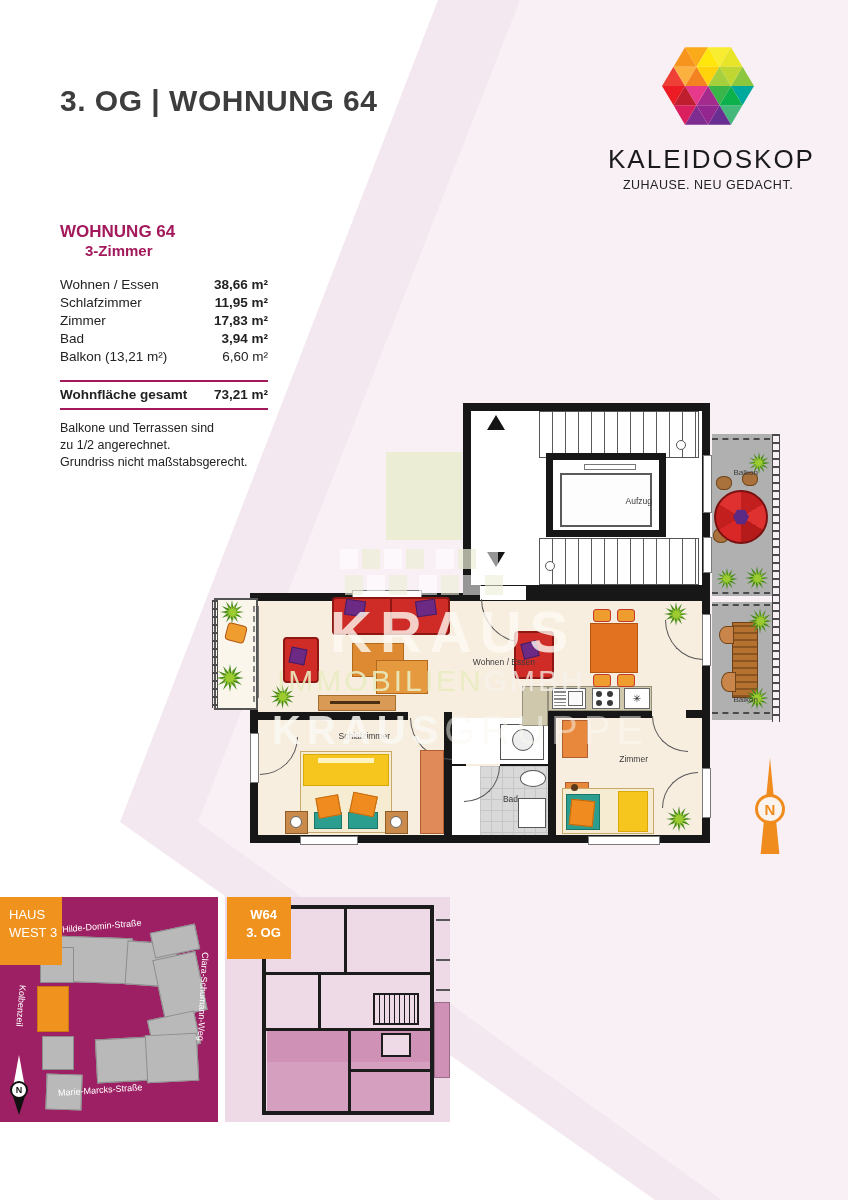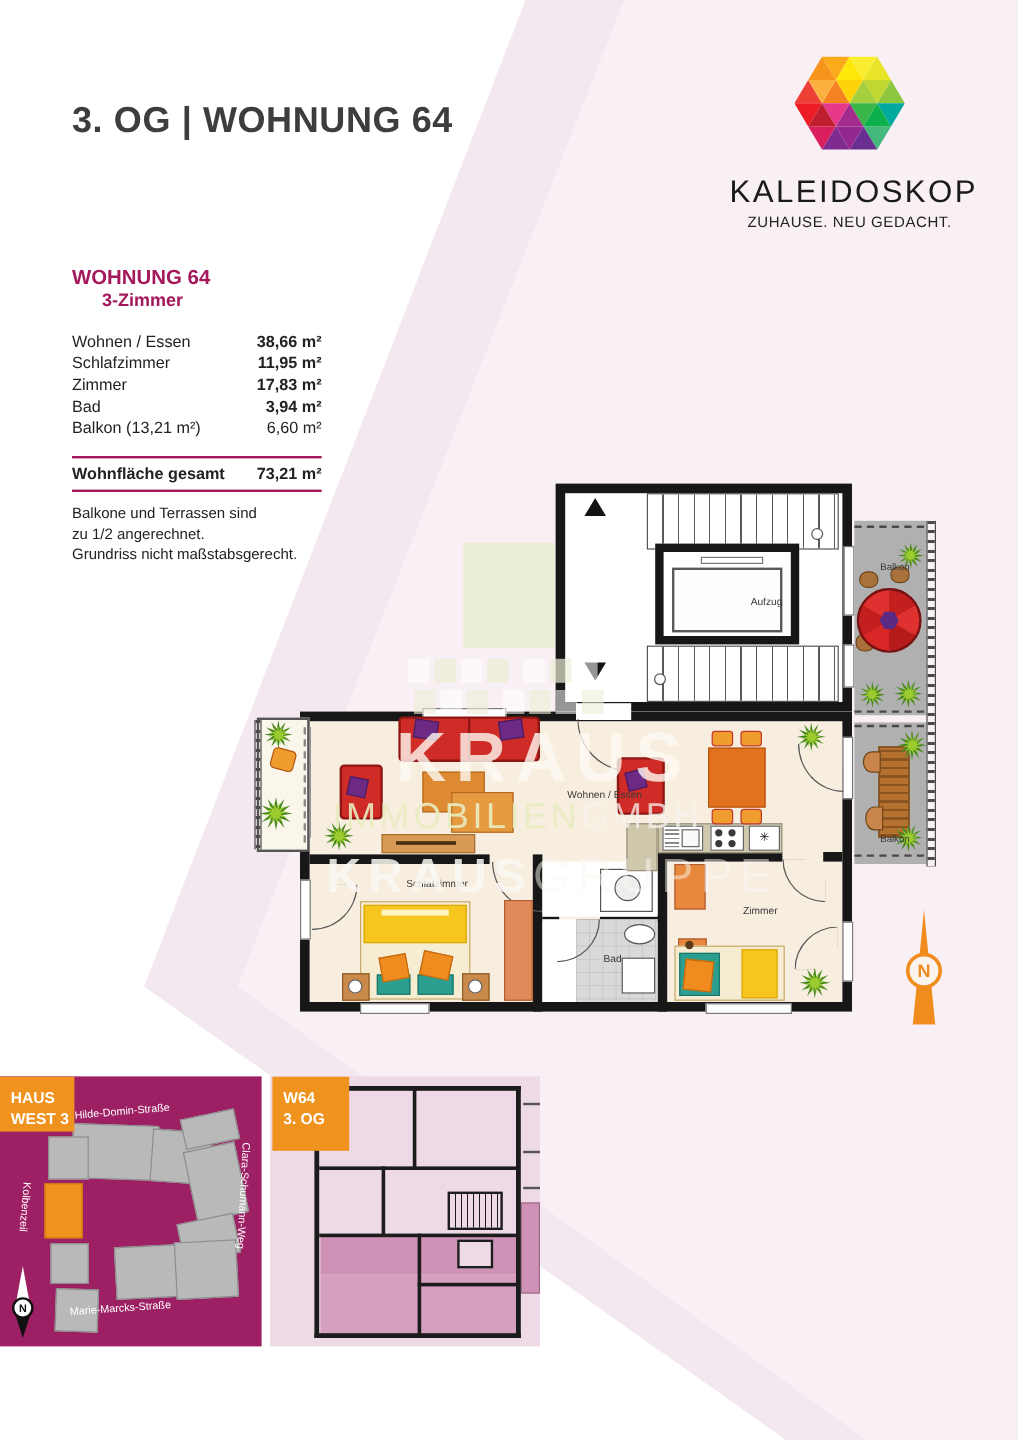--- a/index.html
+++ b/index.html
@@ -329,21 +329,21 @@
     <div class="bldg" style="left:152px;top:31px;width:46px;height:26px;transform:rotate(-12deg);"></div>
     <div class="bldg" style="left:158px;top:58px;width:44px;height:60px;transform:rotate(-12deg);"></div>
     <div class="bldg" style="left:150px;top:118px;width:48px;height:34px;transform:rotate(-12deg);"></div>
     <div class="bldg" style="left:40px;top:50px;width:34px;height:36px;"></div>
     <div class="bldg" style="left:37px;top:89px;width:32px;height:46px;background:#f0921e;border-color:#c9780f;"></div>
     <div class="bldg" style="left:42px;top:139px;width:32px;height:34px;"></div>
     <div class="bldg" style="left:46px;top:177px;width:36px;height:36px;transform:rotate(2deg);"></div>
     <div class="bldg" style="left:96px;top:141px;width:54px;height:44px;transform:rotate(-3deg);"></div>
     <div class="bldg" style="left:146px;top:137px;width:52px;height:48px;transform:rotate(-3deg);"></div>
 
-    <div class="abs" style="left:0;top:0;width:62px;height:46px;background:#f0921e;color:#fff;font-weight:bold;font-size:13px;line-height:18px;padding:9px 0 0 9px;">
+    <div class="abs" style="left:0;top:0;width:62px;height:68px;background:#f0921e;color:#fff;font-weight:normal;font-size:13px;line-height:18px;padding:9px 0 0 9px;">
       <div>HAUS</div>
       <div>WEST 3</div>
     </div>
 
     <div class="abs" style="left:62px;top:24px;font-size:9px;color:#fff;transform:rotate(-5deg);white-space:nowrap;">Hilde-Domin-Straße</div>
     <div class="abs" style="left:198px;top:55px;font-size:9px;color:#fff;writing-mode:vertical-rl;white-space:nowrap;transform:rotate(3deg);">Clara-Schumann-Weg</div>
     <div class="abs" style="left:16px;top:88px;font-size:9px;color:#fff;writing-mode:vertical-rl;white-space:nowrap;transform:rotate(5deg);">Kolbenzeil</div>
     <div class="abs" style="left:58px;top:188px;font-size:9px;color:#fff;transform:rotate(-4deg);white-space:nowrap;">Marie-Marcks-Straße</div>
 
     <div class="abs" style="left:8px;top:158px;width:22px;height:60px;">
@@ -373,20 +373,20 @@
     <div class="mini-wall" style="left:123px;top:131px;width:2.5px;height:86px;"></div>
     <div class="mini-wall" style="left:123px;top:172px;width:84px;height:2.5px;"></div>
 
     <div class="abs" style="left:148px;top:96px;width:46px;height:32px;border:2px solid #1c1c1c;background:repeating-linear-gradient(90deg,#eed9e6 0 4px,#1c1c1c 4px 5px);box-sizing:border-box;"></div>
     <div class="abs" style="left:156px;top:136px;width:30px;height:24px;border:2px solid #1c1c1c;background:#eed9e6;box-sizing:border-box;"></div>
 
     <div class="abs" style="left:211px;top:22px;width:14px;height:2px;background:#555;"></div>
     <div class="abs" style="left:211px;top:62px;width:14px;height:2px;background:#555;"></div>
     <div class="abs" style="left:211px;top:92px;width:14px;height:2px;background:#555;"></div>
 
-    <div class="abs" style="left:2px;top:0;width:64px;height:62px;background:#f0921e;color:#fff;font-weight:bold;font-size:13px;line-height:18px;padding:9px 0 0 9px;">
+    <div class="abs" style="left:2px;top:0;width:64px;height:62px;background:#f0921e;color:#fff;font-weight:bold;font-size:13px;line-height:18px;padding:9px 0 0 9px;text-align:center;">
       <div>W64</div>
       <div>3. OG</div>
     </div>
   </div>
 
 
 </div>
 
 </body></html>

